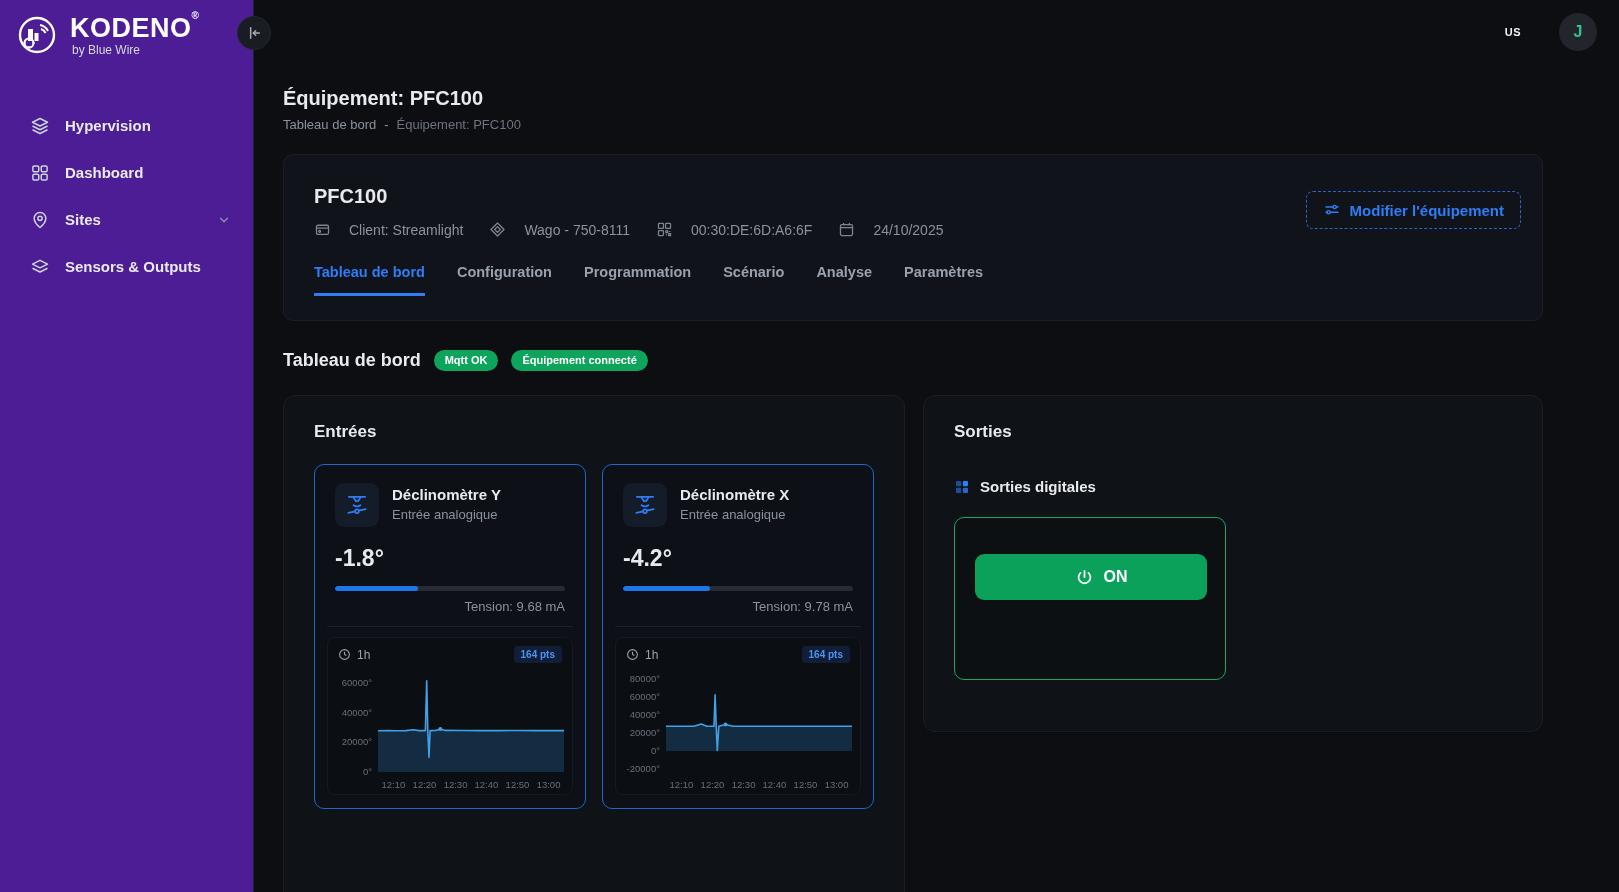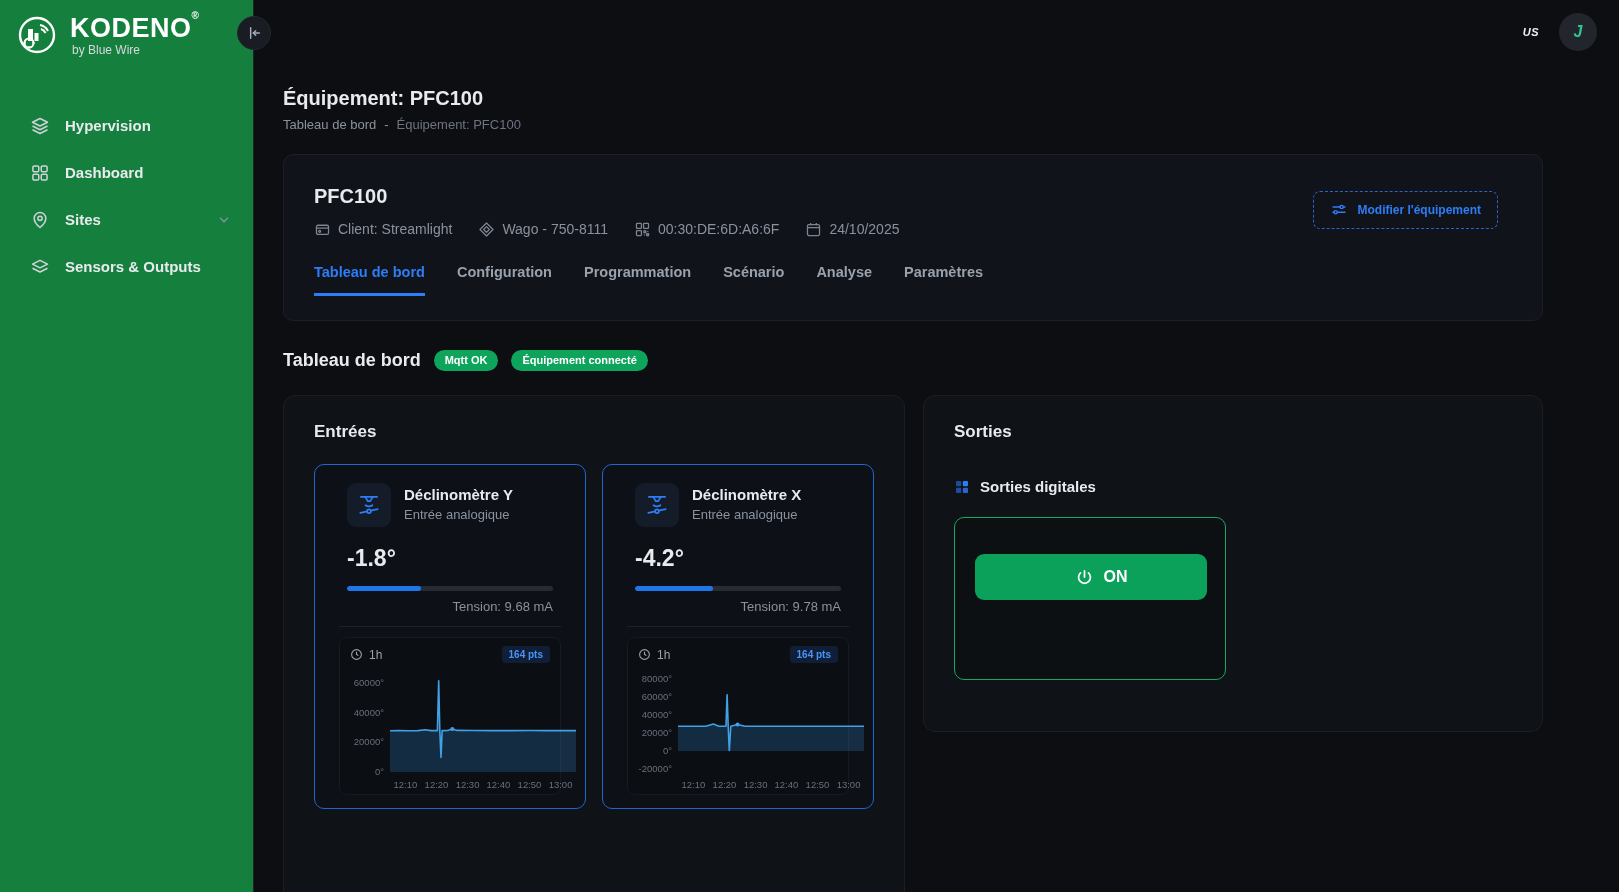--- a/index.html
+++ b/index.html
@@ -8,21 +8,21 @@
     background:#0c0e12;
     font-family:"Liberation Sans", sans-serif;
     color:#e8eaee;
     position:relative;
   }
   svg { display:block; }
 
   
   .sidebar {
     position:absolute; left:0; top:0; width:254px; height:892px;
-    background:#15803d; border-right:1px solid #1e2329; z-index:2;
+    background:#4c1d95; border-right:1px solid #1e2329; z-index:2;
   }
   .logo { display:flex; align-items:center; gap:10px; padding:12px 0 0 14px; }
   .logo-text { line-height:1; }
   .logo-name { font-size:27px; font-weight:800; letter-spacing:.5px; color:#ffffff; position:relative; }
   .logo-reg { font-size:10px; vertical-align:top; position:relative; top:-4px; font-weight:700; }
   .logo-tag { font-size:12px; color:#d6d9dd; margin-top:2px; padding-left:2px; }
   .collapse-btn {
     position:absolute; left:237px; top:16px; width:34px; height:34px; border-radius:50%;
     background:#191d23; border:1px solid #23282f; display:flex; align-items:center; justify-content:center;
     color:#a7aeb8; cursor:pointer; z-index:5;
@@ -30,21 +30,21 @@
   .nav { margin-top:44px; }
   .nav-item {
     display:flex; align-items:center; height:47px; padding:0 22px 0 30px;
     color:#e8eaee; font-size:15px; font-weight:700; cursor:pointer; gap:15px;
   }
   .nav-item .nav-ico { color:#cfd4da; flex:0 0 auto; }
   .nav-item .chev { margin-left:auto; color:#8a929e; }
 
   
   .topbar-right {
-    position:absolute; right:22px; top:13px; display:flex; align-items:center; gap:20px; z-index:3;font-style:italic;
+    position:absolute; right:22px; top:13px; display:flex; align-items:center; gap:38px; z-index:3;
   }
   .locale { font-size:11px; font-weight:700; color:#eef0f3; letter-spacing:.5px; cursor:pointer; }
   .avatar {
     width:38px; height:38px; border-radius:50%; background:#22262c;
     display:flex; align-items:center; justify-content:center;
     color:#2ec58f; font-size:16px; font-weight:700; cursor:pointer;
   }
 
   
   .content { position:absolute; left:254px; top:0; width:1365px; height:892px; padding:65px 76px 0 29px; }
@@ -52,26 +52,26 @@
   .breadcrumb { margin-top:7px; font-size:13px; color:#8a929e; display:flex; gap:8px; align-items:center; }
   .breadcrumb .crumb-last { color:#6d7480; }
 
   
   .equip-card {
     margin-top:22px; height:167px; background:#10131a; border:1px solid #1b2027; border-radius:10px;
     position:relative; padding:30px 26px 0 30px; overflow:hidden;
   }
   .equip-name { font-size:20px; font-weight:700; }
   .equip-meta { display:flex; gap:26px; margin-top:13px; color:#8a929e; font-size:14px; align-items:center; }
-  .meta-item { display:flex; align-items:flex-start; gap:7px; }
+  .meta-item { display:flex; align-items:center; gap:18px; }
   .meta-item svg { color:#7d8591; }
   .edit-btn {
-    position:absolute; right:44px; top:36px; display:flex; align-items:center; gap:9px;
+    position:absolute; right:21px; top:36px; display:flex; align-items:center; gap:9px;
     border:1px dashed #2e63c9; border-radius:7px; padding:9px 16px;
-    color:#2e7df6; font-size:12px; font-weight:600; background:transparent; cursor:pointer;
+    color:#2e7df6; font-size:15px; font-weight:600; background:transparent; cursor:pointer;
     font-family:"Liberation Sans", sans-serif;
   }
   .tabs { display:flex; gap:32px; margin-top:26px; font-size:14.5px; }
   .tab { color:#99a1ac; font-weight:600; padding-bottom:13px; cursor:pointer; border-bottom:3px solid transparent; }
   .tab.active { color:#2e7df6; border-bottom-color:#2e7df6; }
 
   
   .dash-head { display:flex; align-items:center; gap:13px; margin-top:29px; }
   .dash-title { font-size:18px; font-weight:700; }
   .badge {
@@ -87,21 +87,21 @@
   .panel-inputs { width:622px; height:520px; }
   .panel-outputs { width:620px; height:337px; }
   .panel-title { font-size:17px; font-weight:700; }
   .section-row { display:flex; align-items:center; gap:10px; margin-top:36px; }
   .section-title { font-size:15px; font-weight:700; }
 
   
   .sensor-cards { display:flex; gap:16px; margin-top:22px; }
   .sensor-card {
     width:274px; height:345px; border:1px solid #2166cf; border-radius:10px;
-    background:#0d1016; padding:18px 32px 0; position:relative;
+    background:#0d1016; padding:18px 20px 0; position:relative;
   }
   .card-head { display:flex; gap:13px; align-items:flex-start; }
   .card-ico {
     width:44px; height:44px; border-radius:9px; background:#141c29;
     display:flex; align-items:center; justify-content:center; color:#2e7df6;
   }
   .card-ico.green { background:#15211c; color:#22c55e; }
   .card-name { font-size:15px; font-weight:700; margin-top:3px; }
   .card-type { font-size:13px; color:#8a929e; margin-top:4px; }
   .sensor-value { font-size:23px; font-weight:700; margin-top:18px; }

